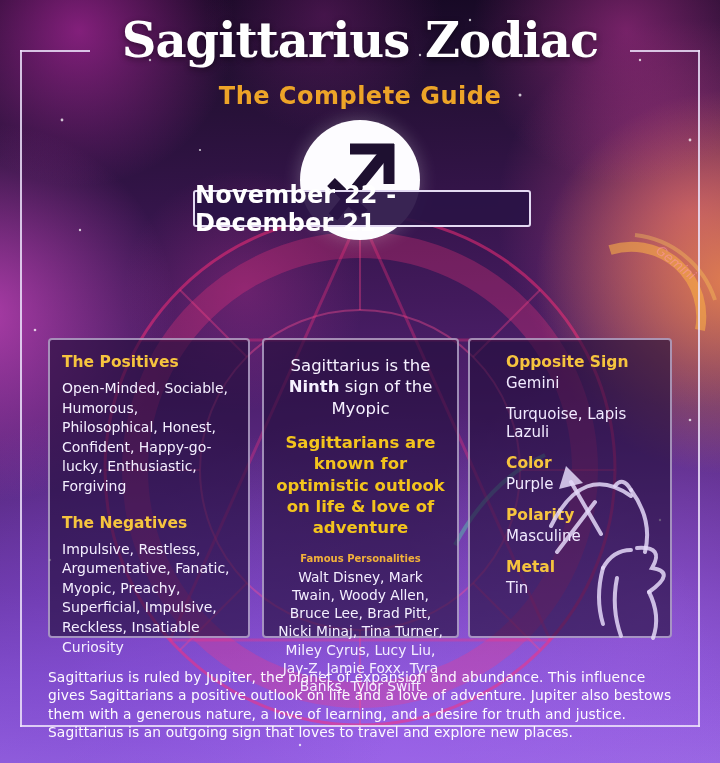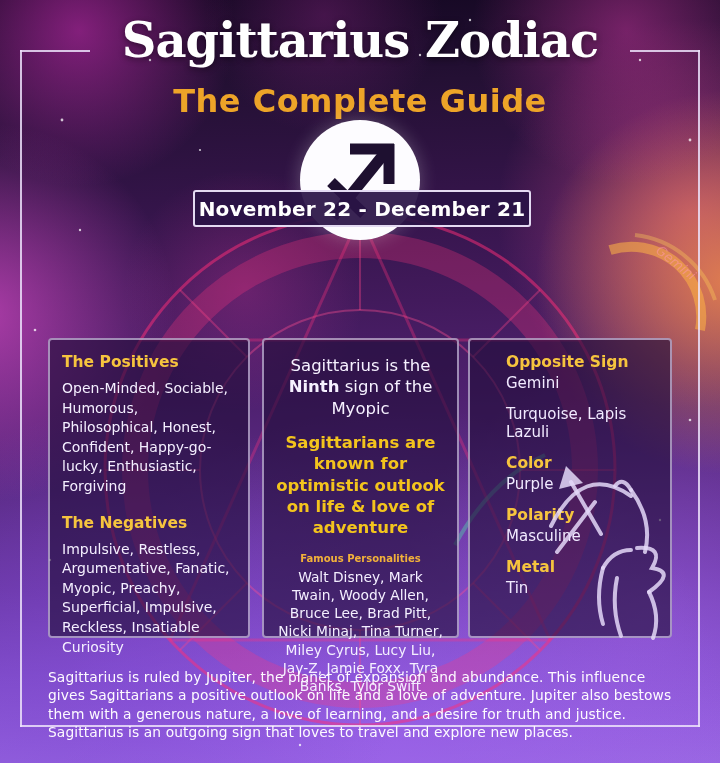--- a/index.html
+++ b/index.html
@@ -26,31 +26,31 @@
   
   .frame{position:absolute;background:rgba(236,226,250,.85);z-index:3;}
   
   .title{
     position:absolute;top:12px;left:0;width:100%;text-align:center;z-index:4;
     font-family:"DejaVu Serif",serif;font-weight:bold;font-size:48px;letter-spacing:-1px;
     text-shadow:0 2px 6px rgba(0,0,0,.45);
   }
   .subtitle{
     position:absolute;top:82px;left:0;width:100%;text-align:center;z-index:4;
-    font-size:32px;font-weight:bold;color:#eda428;letter-spacing:.5px;
+    font-size:24px;font-weight:bold;color:#eda428;letter-spacing:.5px;
   }
   .glyph-circle{
     position:absolute;left:300px;top:120px;width:120px;height:120px;border-radius:50%;
     background:#fdfcff;z-index:4;box-shadow:0 0 18px rgba(255,255,255,.25);
   }
   .date-banner{
     position:absolute;left:193px;top:190px;width:334px;height:33px;z-index:5;
     background:rgba(42,19,70,.93);border:2px solid #e3daf2;border-radius:3px;
     display:flex;align-items:center;justify-content:center;
-    font-size:20px;font-weight:bold;letter-spacing:.2px;
+    font-size:24px;font-weight:bold;letter-spacing:.2px;
   }
   
   .attr-bar{
     position:absolute;left:45px;top:253px;width:627px;height:62px;z-index:4;
     background:rgba(28,11,48,.38);border:2px solid rgba(242,236,252,.8);
     display:grid;grid-template-columns:1fr 1fr 1fr 1fr;box-sizing:border-box;
   }
   .attr-cell{display:flex;flex-direction:column;align-items:center;justify-content:center;gap:2px;}
   .attr-cell + .attr-cell{border-left:2px solid rgba(242,236,252,.75);}
   .attr-label{font-size:13px;font-weight:bold;color:#f2ab35;}

